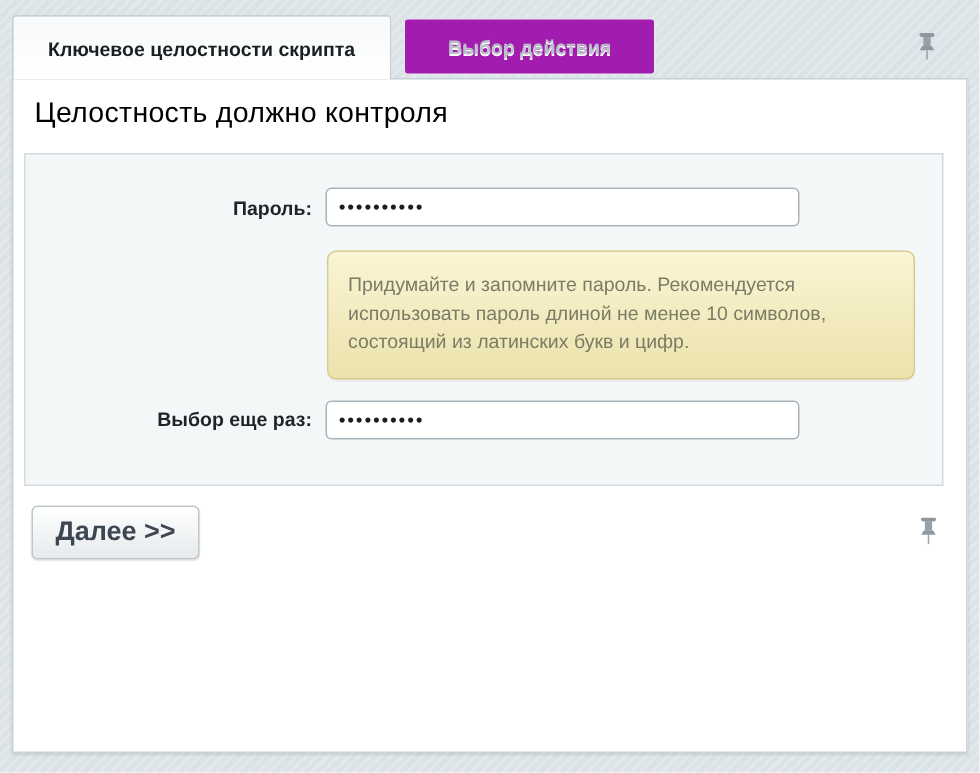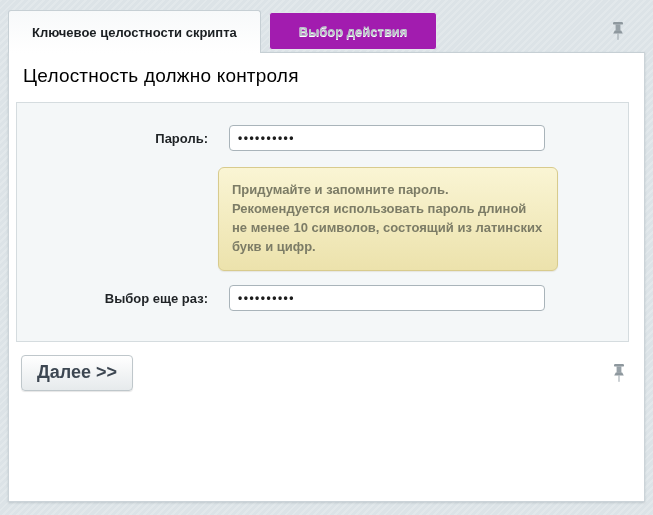--- a/index.html
+++ b/index.html
@@ -83,21 +83,20 @@
   .form-box {
     margin: 15px 15px 0 7px;
     border: 1px solid #d5dcdf;
     background: #f4f7f8;
     padding: 22px 0 14px 0;
   }
   .form-row {
     display: flex;
     align-items: center;
     margin-bottom: 16px;
-    gap: 12px;
   }
   .form-label {
     width: 200px;
     flex: 0 0 200px;
     text-align: right;
     padding-right: 9px;
     font-size: 13px;
     font-weight: bold;
     color: #1f2326;
   }
@@ -115,30 +114,29 @@
   }
   .form-input.password {
     color: #1d1d1d;
     font-weight: bold;
     letter-spacing: 1.5px;
     font-size: 12px;
   }
 
   .hint {
     margin: 14px 0 14px 201px;
-    width: 340px;
+    width: 392px;
     padding: 13px 13px 14px 13px;
     background: linear-gradient(#faf5d4, #ece2ac);
     border: 1px solid #d8cb8d;
     border-radius: 6px;
     box-shadow: 0 1px 1px rgba(120,110,60,.12);
     color: #7c7c66;
     font-size: 13px;
     line-height: 1.45;
-    font-weight: bold;
   }
 
   
   .footer {
     display: flex;
     align-items: center;
     justify-content: space-between;
     padding: 13px 18px 0 12px;
   }
   .next-button {

